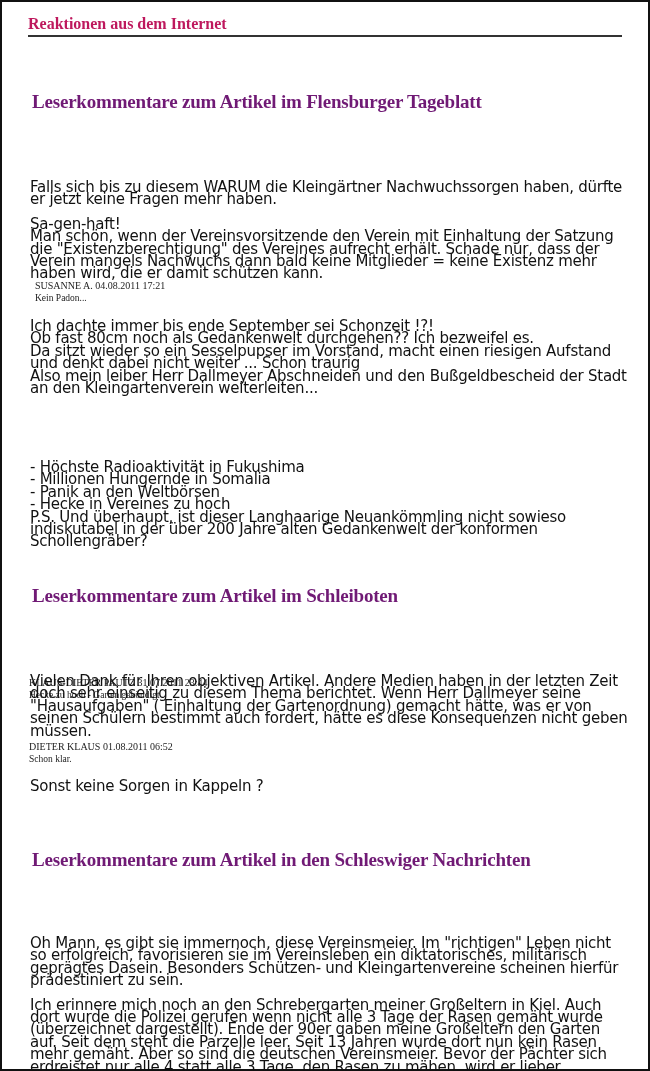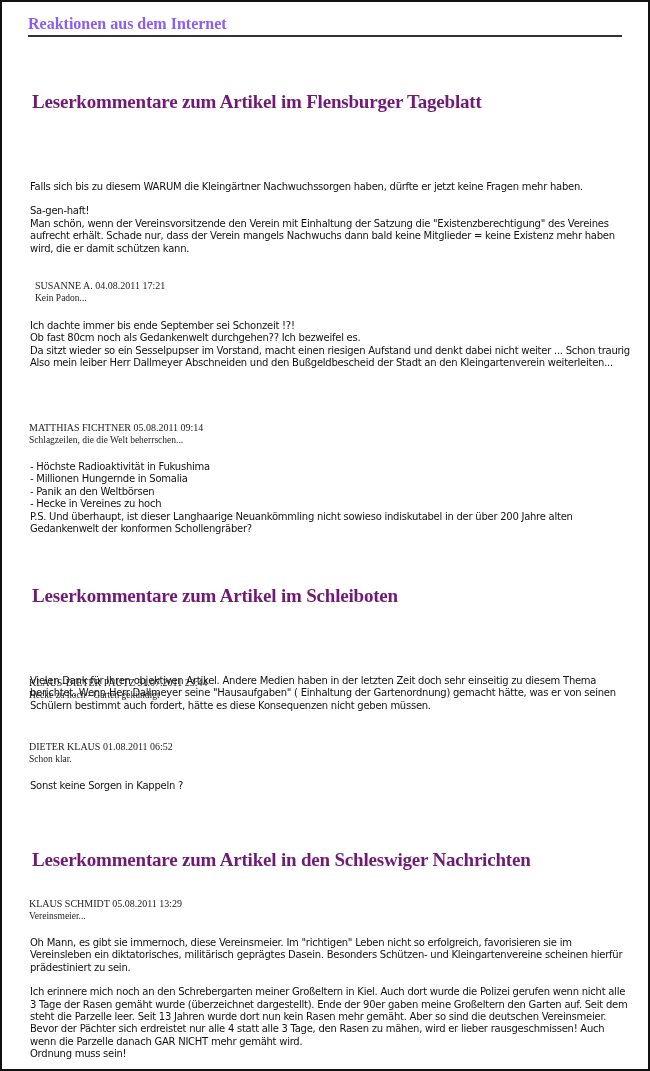--- a/index.html
+++ b/index.html
@@ -4,36 +4,36 @@
 <style>
   html, body { margin:0; padding:0; background:#ffffff; }
   body { width:650px; height:1071px; position:relative; overflow:hidden; }
   .frame {
     position:absolute; left:0; top:0; width:646px; height:1067px;
     border:2px solid #111; background:#fff;
   }
   .page-title {
     position:absolute; left:26px; top:13px; width:594px;
     font-family:"Liberation Serif", serif; font-weight:bold; font-size:16px;
-    color:#8b5cf6; padding-bottom:2px; border-bottom:2px solid #333;
+    color:#be185d; padding-bottom:2px; border-bottom:2px solid #333;
   }
   .section-h {
     position:absolute; left:30px;
     font-family:"Liberation Serif", serif; font-weight:bold; font-size:19px;
     color:#701a75; white-space:nowrap; letter-spacing:-0.2px;
   }
   .meta {
     position:absolute; left:27px;
     font-family:"Liberation Serif", serif; font-size:10px; color:#222;
     line-height:13px; white-space:nowrap;
   }
   .meta .subj { font-size:9.5px; }
   .body-text {
     position:absolute; left:28px; width:600px;
-    font-family:"DejaVu Sans", sans-serif; font-size:10px; color:#111;
+    font-family:"DejaVu Sans", sans-serif; font-size:15px; color:#111;
     line-height:12.4px; letter-spacing:-0.25px;
   }
   .body-text p { margin:0; }
   .gap { height:12px; }
 </style>
 </head>
 <body>
 
 <div class="frame">
 
@@ -52,24 +52,20 @@
     <div>SUSANNE A. 04.08.2011 17:21</div>
     <div class="subj">Kein Padon...</div>
   </div>
   <div class="body-text" style="top:318px;">
     <p>Ich dachte immer bis ende September sei Schonzeit !?!</p>
     <p>Ob fast 80cm noch als Gedankenwelt durchgehen?? Ich bezweifel es.</p>
     <p>Da sitzt wieder so ein Sesselpupser im Vorstand, macht einen riesigen Aufstand und denkt dabei nicht weiter ... Schon traurig</p>
     <p>Also mein leiber Herr Dallmeyer Abschneiden und den Bußgeldbescheid der Stadt an den Kleingartenverein weiterleiten...</p>
   </div>
 
-  <div class="meta" style="top:419px;">
-    <div>MATTHIAS FICHTNER 05.08.2011 09:14</div>
-    <div class="subj">Schlagzeilen, die die Welt beherrschen...</div>
-  </div>
   <div class="body-text" style="top:459px;">
     <p>- Höchste Radioaktivität in Fukushima</p>
     <p>- Millionen Hungernde in Somalia</p>
     <p>- Panik an den Weltbörsen</p>
     <p>- Hecke in Vereines zu hoch</p>
     <p>P.S. Und überhaupt, ist dieser Langhaarige Neuankömmling nicht sowieso indiskutabel in der über 200 Jahre alten Gedankenwelt der konformen Schollengräber?</p>
   </div>
 
   <div class="section-h" style="top:583px;">Leserkommentare zum Artikel im Schleiboten</div>
 
@@ -84,24 +80,20 @@
   <div class="meta" style="top:738px;">
     <div>DIETER KLAUS 01.08.2011 06:52</div>
     <div class="subj">Schon klar.</div>
   </div>
   <div class="body-text" style="top:778px;">
     <p>Sonst keine Sorgen in Kappeln ?</p>
   </div>
 
   <div class="section-h" style="top:847px;">Leserkommentare zum Artikel in den Schleswiger Nachrichten</div>
 
-  <div class="meta" style="top:895px;">
-    <div>KLAUS SCHMIDT 05.08.2011 13:29</div>
-    <div class="subj">Vereinsmeier...</div>
-  </div>
   <div class="body-text" style="top:935px;">
     <p>Oh Mann, es gibt sie immernoch, diese Vereinsmeier. Im "richtigen" Leben nicht so erfolgreich, favorisieren sie im Vereinsleben ein diktatorisches, militärisch geprägtes Dasein. Besonders Schützen- und Kleingartenvereine scheinen hierfür prädestiniert zu sein.</p>
     <div class="gap"></div>
     <p>Ich erinnere mich noch an den Schrebergarten meiner Großeltern in Kiel. Auch dort wurde die Polizei gerufen wenn nicht alle 3 Tage der Rasen gemäht wurde (überzeichnet dargestellt). Ende der 90er gaben meine Großeltern den Garten auf. Seit dem steht die Parzelle leer. Seit 13 Jahren wurde dort nun kein Rasen mehr gemäht. Aber so sind die deutschen Vereinsmeier. Bevor der Pächter sich erdreistet nur alle 4 statt alle 3 Tage, den Rasen zu mähen, wird er lieber rausgeschmissen! Auch wenn die Parzelle danach GAR NICHT mehr gemäht wird.</p>
     <p>Ordnung muss sein!</p>
   </div>
 
 </div>
 
 </body></html>

